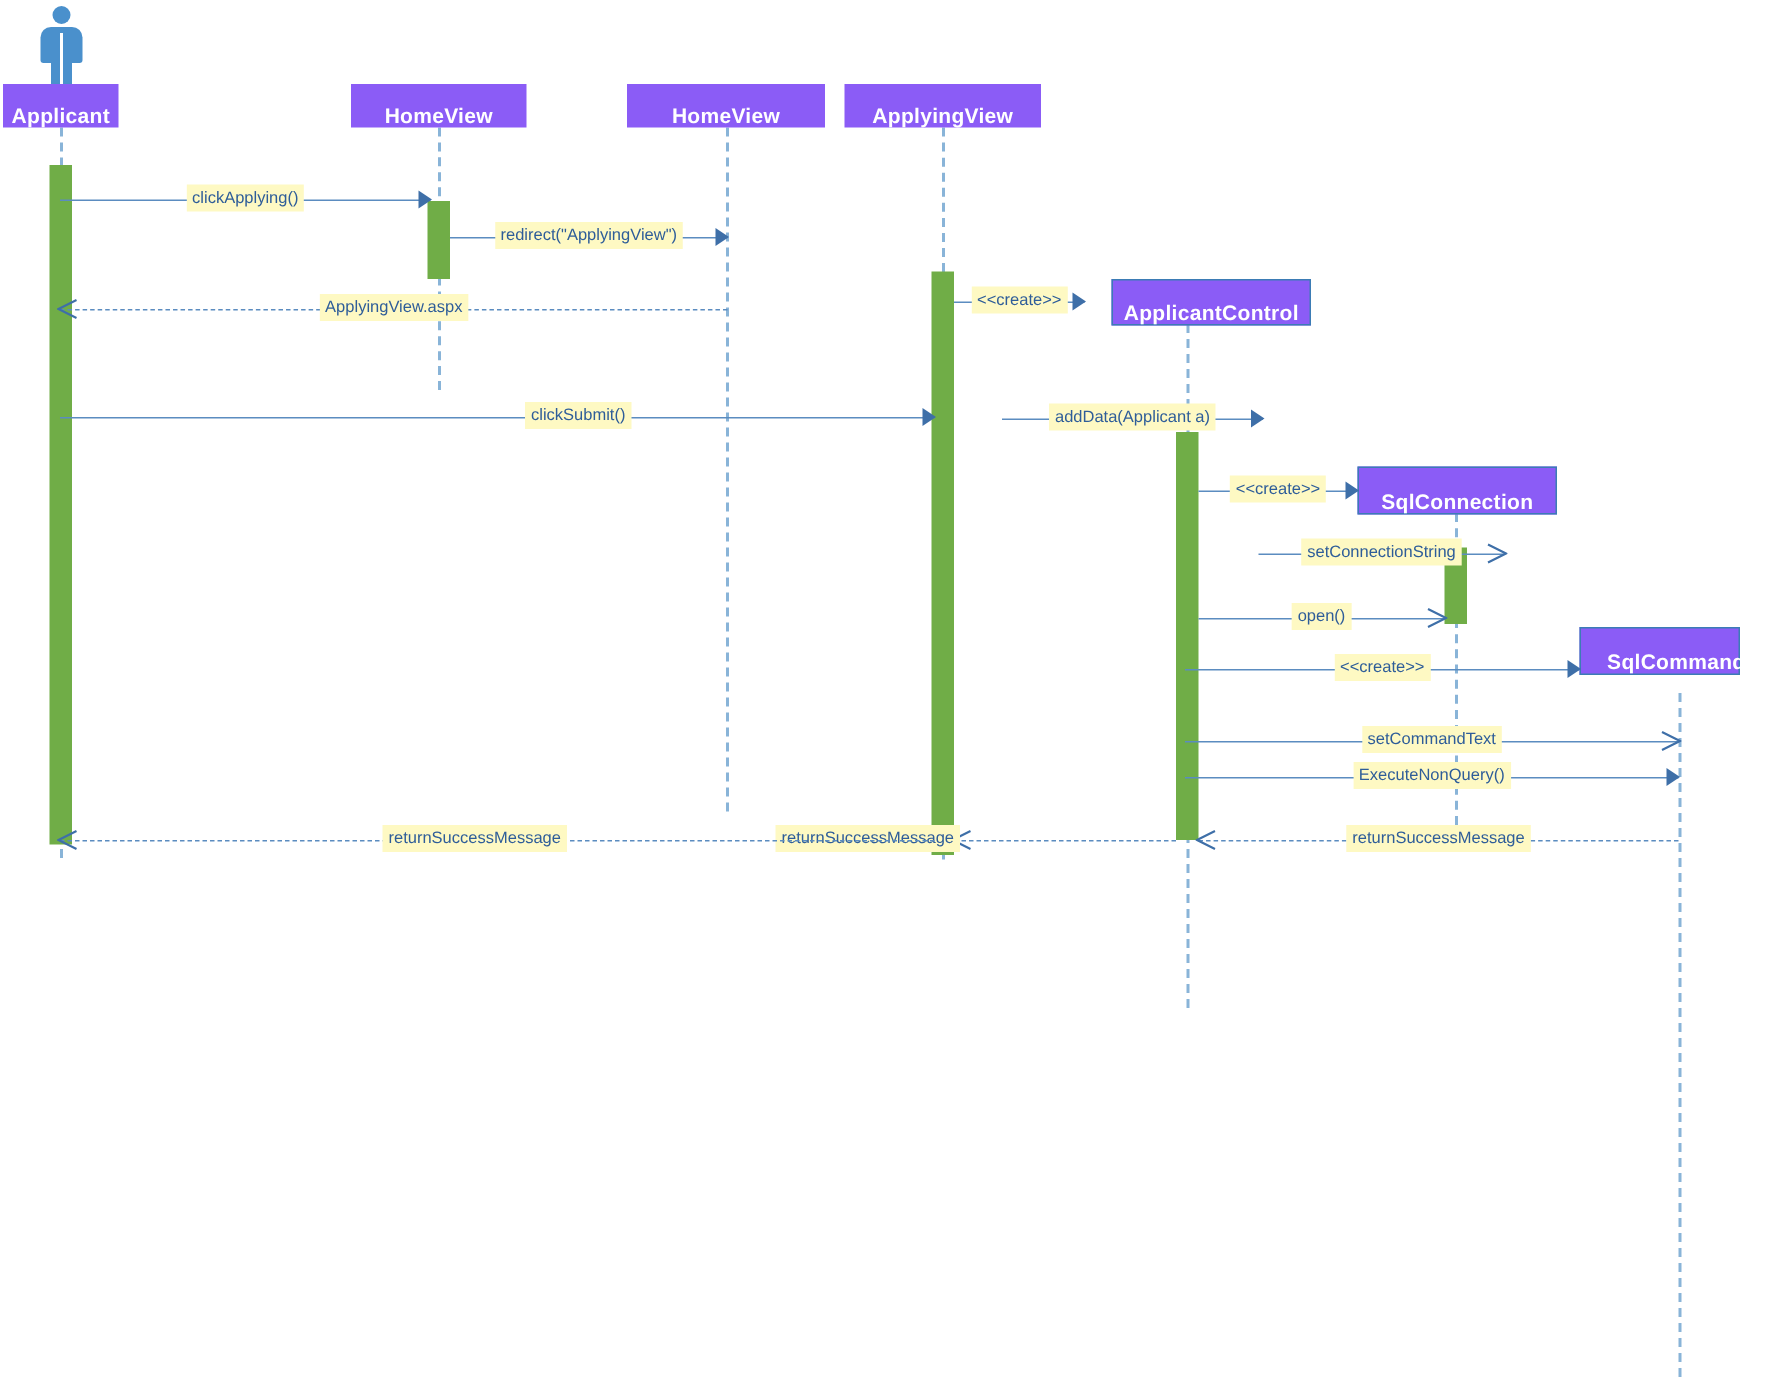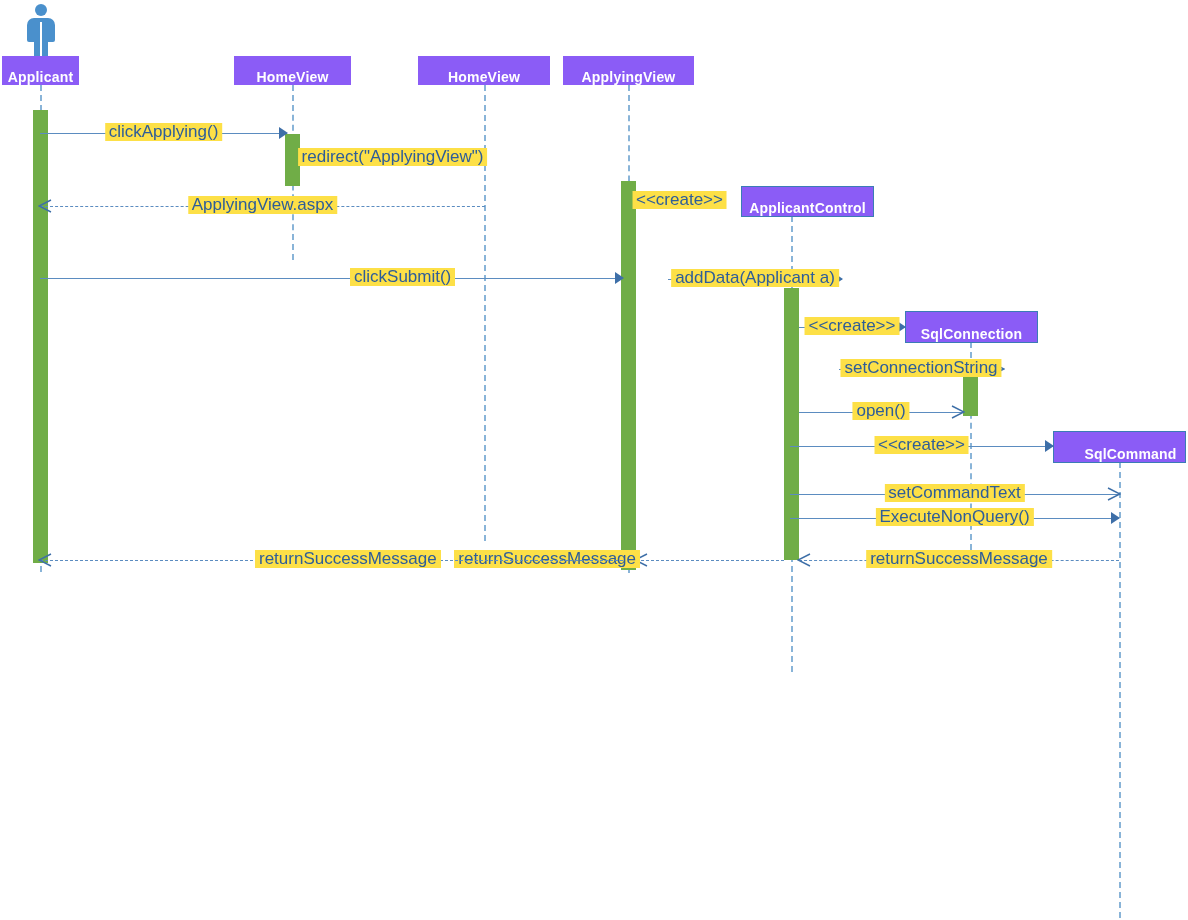--- a/index.html
+++ b/index.html
@@ -52,22 +52,22 @@
 
   
   .msg{position:absolute;height:20px;}
   .msg .line{
     position:absolute;top:9px;left:0;right:0;height:0;
     border-top:1.4px solid #5b8cc0;
   }
   .msg.dashed .line{border-top:1.4px dashed #5b8cc0;}
   .msg .label{
     position:absolute;top:-1px;left:50%;transform:translateX(-50%);
-    background:#fde047;padding:0 4px;white-space:nowrap;
-    color:#2e5d99;font-size:17px;line-height:18px;
+    background:#fef9c3;padding:0 4px;white-space:nowrap;
+    color:#2e5d99;font-size:11px;line-height:18px;
     font-family:"Liberation Sans",sans-serif;
   }
   
   .arrow-r{
     position:absolute;top:3px;right:-1px;width:0;height:0;
     border-left:9px solid #3e6fa8;
     border-top:6px solid transparent;
     border-bottom:6px solid transparent;
   }
   
@@ -113,21 +113,21 @@
   </div>
 
   <div class="lifeline-box" style="left:725px;top:186px;width:133px;height:31px;margin-left:16px;">
     <span>ApplicantControl</span>
   </div>
 
   <div class="lifeline-box" style="left:905px;top:311px;width:133px;height:32px;">
     <span>SqlConnection</span>
   </div>
 
-  <div class="lifeline-box" style="left:1053px;top:431px;width:133px;height:32px;padding-left:22px;">
+  <div class="lifeline-box" style="left:1053px;top:418px;width:107px;height:32px;padding-left:22px;">
     <span>SqlCommand</span>
   </div>
 
   <div class="activation" style="left:33px;top:110px;height:453px;"></div>
   <div class="activation" style="left:285px;top:134px;height:52px;"></div>
   <div class="activation" style="left:621px;top:181px;height:389px;"></div>
   <div class="activation" style="left:784px;top:288px;height:272px;"></div>
   <div class="activation" style="left:963px;top:365px;height:51px;"></div>
 
   <div class="msg" style="left:40px;top:124px;width:247px;">

